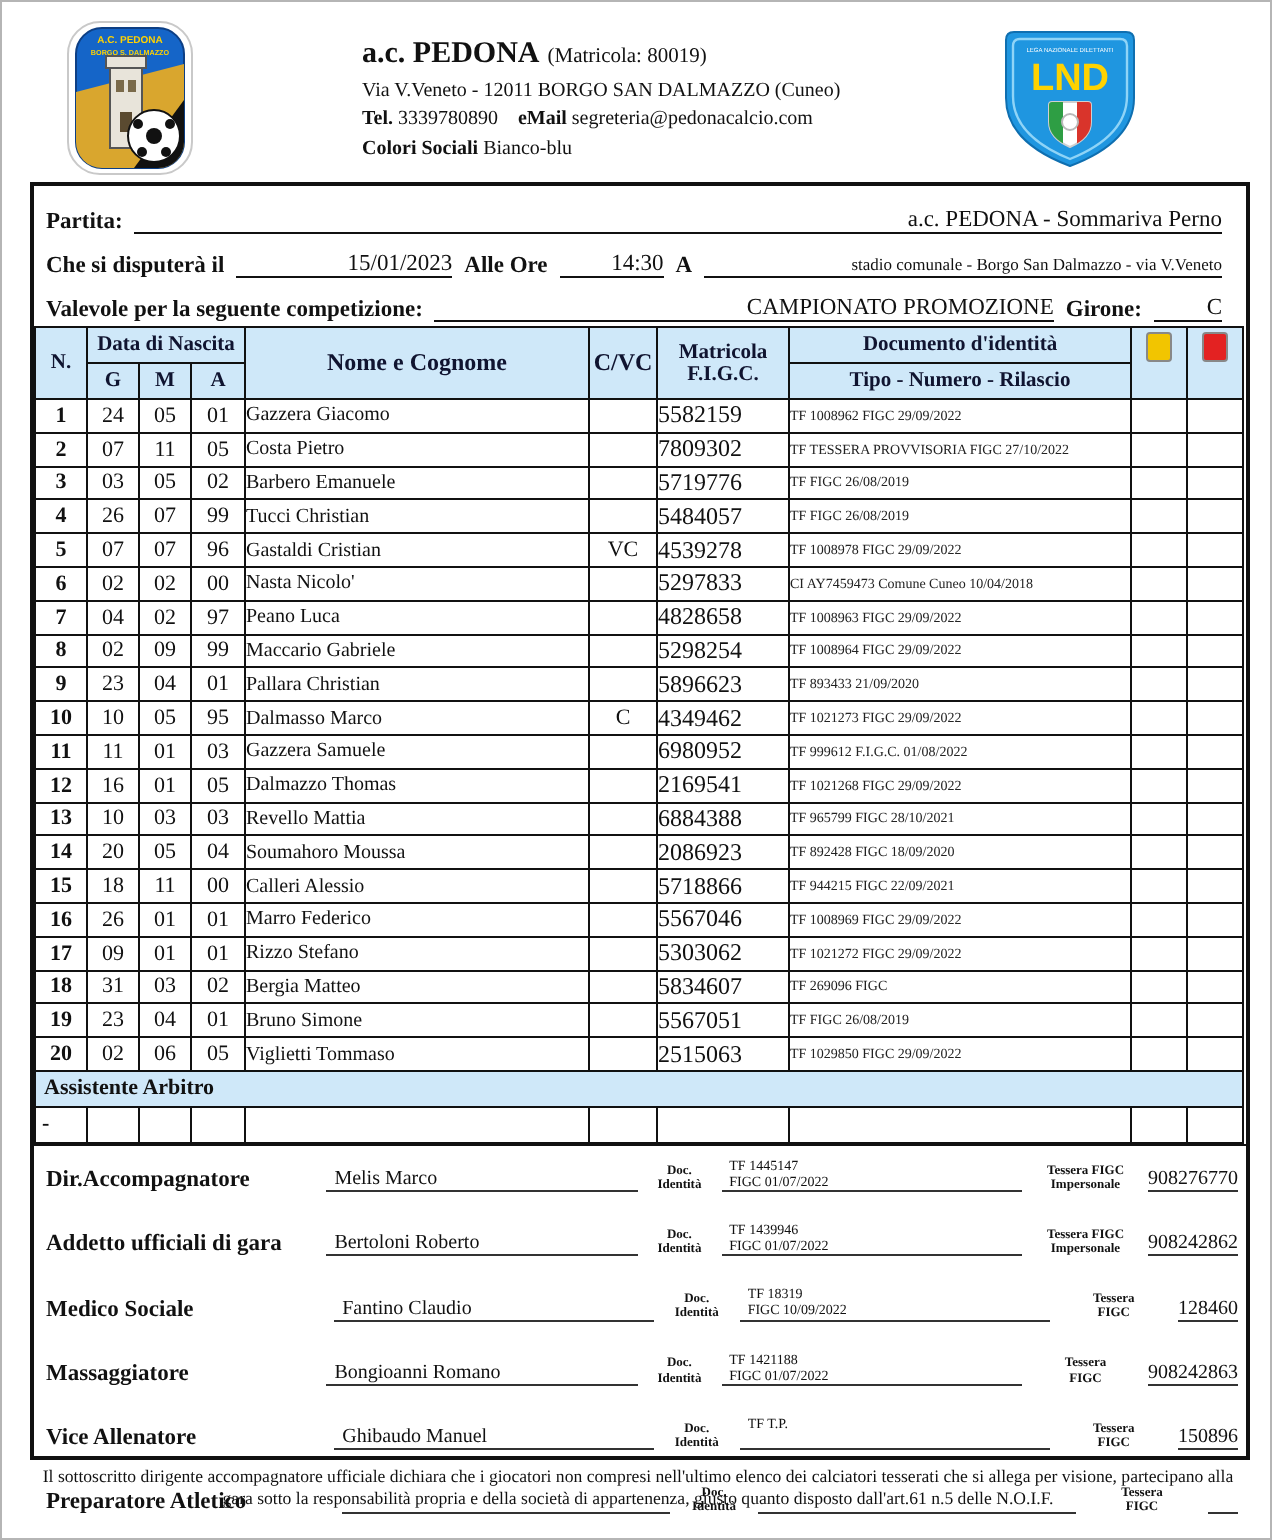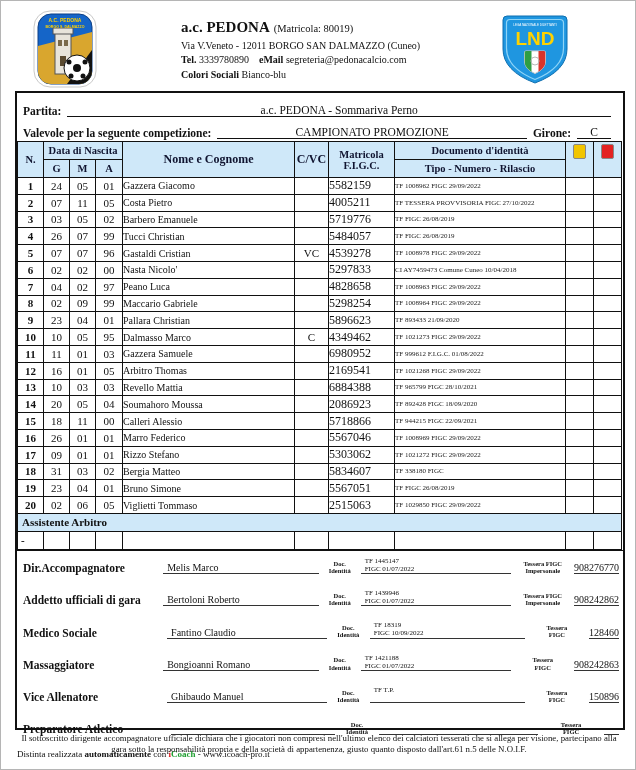--- a/index.html
+++ b/index.html
@@ -12,21 +12,21 @@
   .clubinfo .l1 b{font-size:15px;}
   .clubinfo .l1 span.mat{font-size:10.5px;}
   .clubinfo .ln{font-size:10px;}
   .lndlogo{position:absolute;left:492px;top:12px;}
   
   .mainbox{position:absolute;left:14px;top:90px;width:606px;height:635px;border:2px solid #111;}
   
   .minfo{padding:2px 6px 0 6px;}
   .mrow{display:flex;align-items:flex-end;height:22px;font-size:11.5px;}
   .mrow b{white-space:nowrap;}
-  .uline{border-bottom:1px solid #111;text-align:center;margin:0 6px;white-space:nowrap;}
+  .uline{border-bottom:1px solid #111;text-align:right;margin:0 6px;white-space:nowrap;}
   .flexu{flex:1;}
   .venue{font-size:8.5px;padding-bottom:1px;}
   
   table.roster{border-collapse:collapse;width:604px;table-layout:fixed;margin-top:2px;}
   table.roster td,table.roster th{border:1px solid #111;padding:0;overflow:hidden;white-space:nowrap;}
   table.roster th{background:#cfe8f9;font-size:10.5px;color:#101430;}
   table.roster thead tr{height:18px;}
   tbody.players tr{height:16.8px;}
   td.cn{font-weight:bold;font-size:11px;text-align:center;}
   td.cd{font-size:11px;text-align:center;}
@@ -122,20 +122,28 @@
       </svg>
     </div>
   </div>
 
   <div class="mainbox">
 
     <div class="minfo">
       <div class="mrow">
         <b>Partita:</b>
         <span class="uline flexu">a.c. PEDONA - Sommariva Perno</span>
+      </div>
+      <div class="mrow">
+        <b>Che si disputerà il</b>
+        <span class="uline" style="width:108px">15/01/2023</span>
+        <b>Alle Ore</b>
+        <span class="uline" style="width:52px">14:30</span>
+        <b>A</b>
+        <span class="uline flexu venue">stadio comunale - Borgo San Dalmazzo - via V.Veneto</span>
       </div>
       <div class="mrow">
         <b>Valevole per la seguente competizione:</b>
         <span class="uline flexu">CAMPIONATO PROMOZIONE</span>
         <b>Girone:</b>
         <span class="uline" style="width:34px">C</span>
       </div>
     </div>
 
     <table class="roster">
@@ -189,21 +197,21 @@
             <td class=""></td>
             <td class=""></td>
           </tr>
           <tr>
             <td class="cn">2</td>
             <td class="cd">07</td>
             <td class="cd">11</td>
             <td class="cd">05</td>
             <td class="cname">Costa Pietro</td>
             <td class="ccvc"></td>
-            <td class="cmat">4005211</td>
+            <td class="cmat">7809302</td>
             <td class="cdoc">TF   TESSERA PROVVISORIA   FIGC 27/10/2022</td>
             <td class=""></td>
             <td class=""></td>
           </tr>
           <tr>
             <td class="cn">3</td>
             <td class="cd">03</td>
             <td class="cd">05</td>
             <td class="cd">02</td>
             <td class="cname">Barbero Emanuele</td>
@@ -307,21 +315,21 @@
             <td class="cmat">6980952</td>
             <td class="cdoc">TF   999612   F.I.G.C. 01/08/2022</td>
             <td class=""></td>
             <td class=""></td>
           </tr>
           <tr>
             <td class="cn">12</td>
             <td class="cd">16</td>
             <td class="cd">01</td>
             <td class="cd">05</td>
-            <td class="cname">Arbitro Thomas</td>
+            <td class="cname">Dalmazzo Thomas</td>
             <td class="ccvc"></td>
             <td class="cmat">2169541</td>
             <td class="cdoc">TF   1021268   FIGC 29/09/2022</td>
             <td class=""></td>
             <td class=""></td>
           </tr>
           <tr>
             <td class="cn">13</td>
             <td class="cd">10</td>
             <td class="cd">03</td>
@@ -382,21 +390,21 @@
             <td class=""></td>
           </tr>
           <tr>
             <td class="cn">18</td>
             <td class="cd">31</td>
             <td class="cd">03</td>
             <td class="cd">02</td>
             <td class="cname">Bergia Matteo</td>
             <td class="ccvc"></td>
             <td class="cmat">5834607</td>
-            <td class="cdoc">TF   338180   FIGC</td>
+            <td class="cdoc">TF   269096   FIGC</td>
             <td class=""></td>
             <td class=""></td>
           </tr>
           <tr>
             <td class="cn">19</td>
             <td class="cd">23</td>
             <td class="cd">04</td>
             <td class="cd">01</td>
             <td class="cname">Bruno Simone</td>
             <td class="ccvc"></td>

